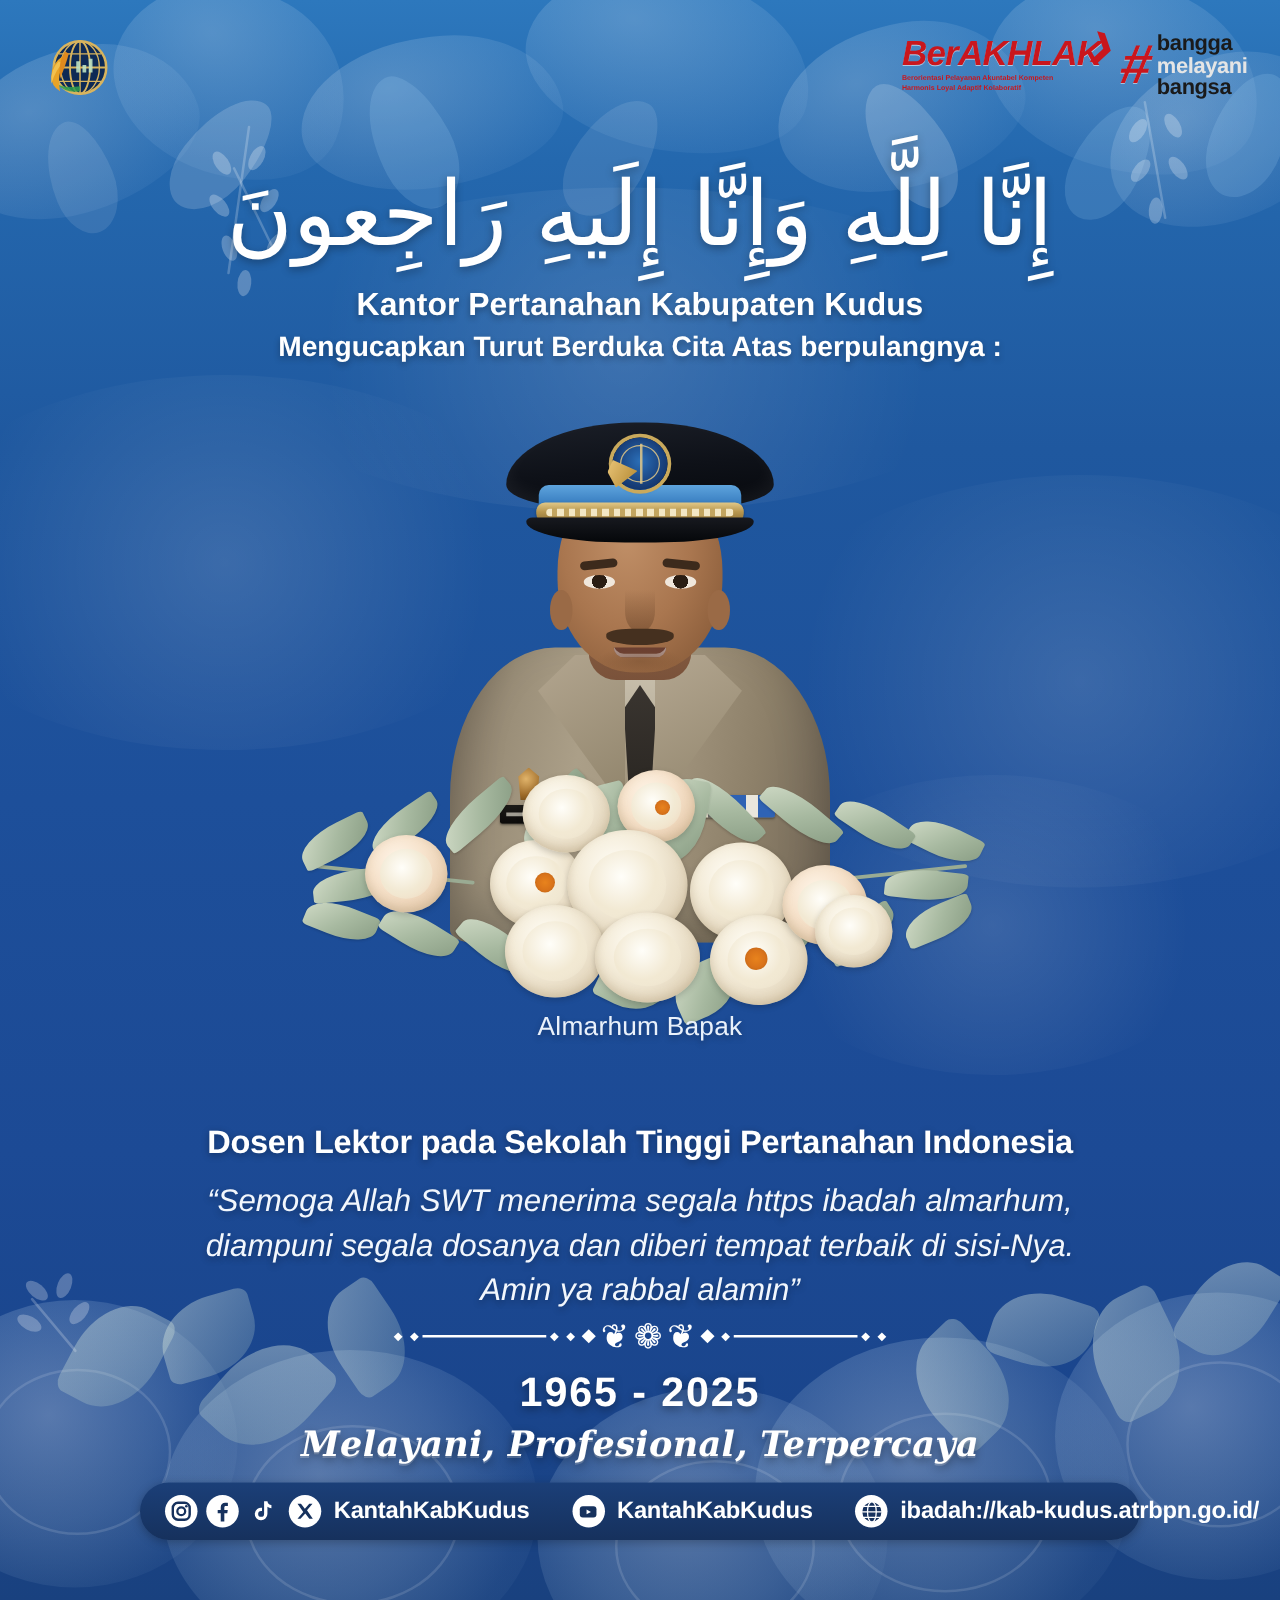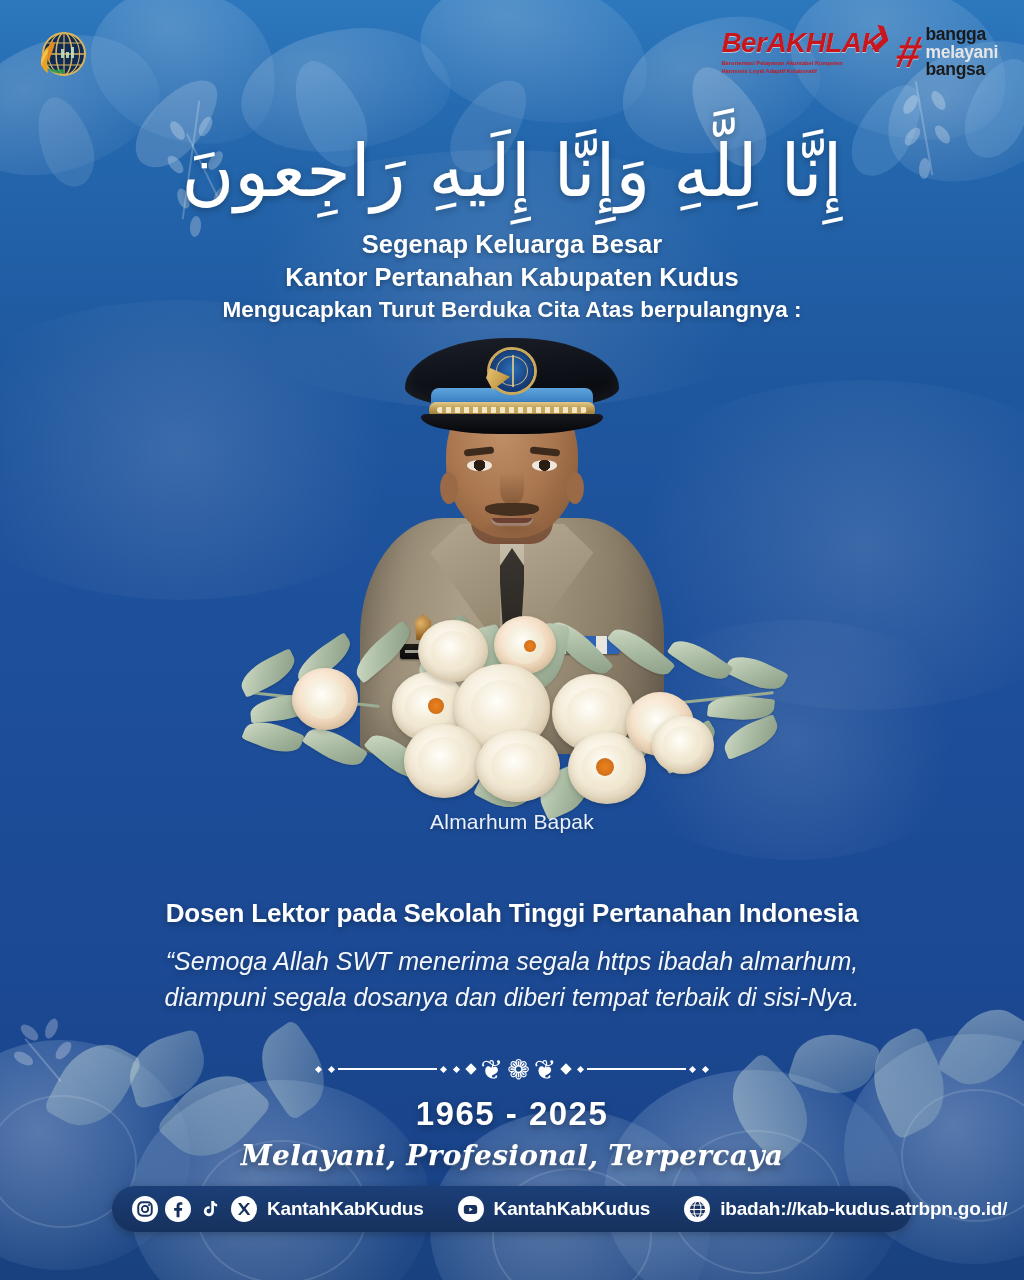--- a/index.html
+++ b/index.html
@@ -516,21 +516,20 @@
         <div class="bw1">bangga</div>
         <div class="bw2">melayani</div>
         <div class="bw3">bangsa</div>
       </div>
     </div>
   </div>
 
   <div class="arabic">إِنَّا لِلَّهِ وَإِنَّا إِلَيهِ رَاجِعونَ</div>
 
   <div class="cond">
-    <div class="l1">Segenap Keluarga Besar</div>
     <div class="l2">Kantor Pertanahan Kabupaten Kudus</div>
     <div class="l3">Mengucapkan Turut Berduka Cita Atas berpulangnya :</div>
   </div>
 
   <div class="portrait">
     <div class="p-torso">
       <div class="p-shirt"></div>
       <div class="p-tie"></div>
       <div class="p-lapelL"></div>
       <div class="p-lapelR"></div>
@@ -604,20 +603,21 @@
     <div class="bq-core" style="left:364px;top:146px;width:18px;height:18px;"></div>
     <div class="bq-core" style="left:292px;top:28px;width:12px;height:12px;"></div>
   </div>
 
   <div class="almarhum">Almarhum Bapak</div>
   <div class="dtitle">Dosen Lektor pada Sekolah Tinggi Pertanahan Indonesia</div>
 
   <div class="quote">
     <div>“Semoga Allah SWT menerima segala https ibadah almarhum,</div>
     <div>diampuni segala dosanya dan diberi tempat terbaik di sisi-Nya.</div>
+    <div>Amin ya rabbal alamin”</div>
   </div>
 
   <div class="divider">
     <div class="dv-dia sm"></div>
     <div class="dv-dia sm"></div>
     <div class="dv-line"></div>
     <div class="dv-dia sm"></div>
     <div class="dv-dia sm"></div>
     <div class="dv-dia"></div>
     <div class="dv-orn">❦</div>

